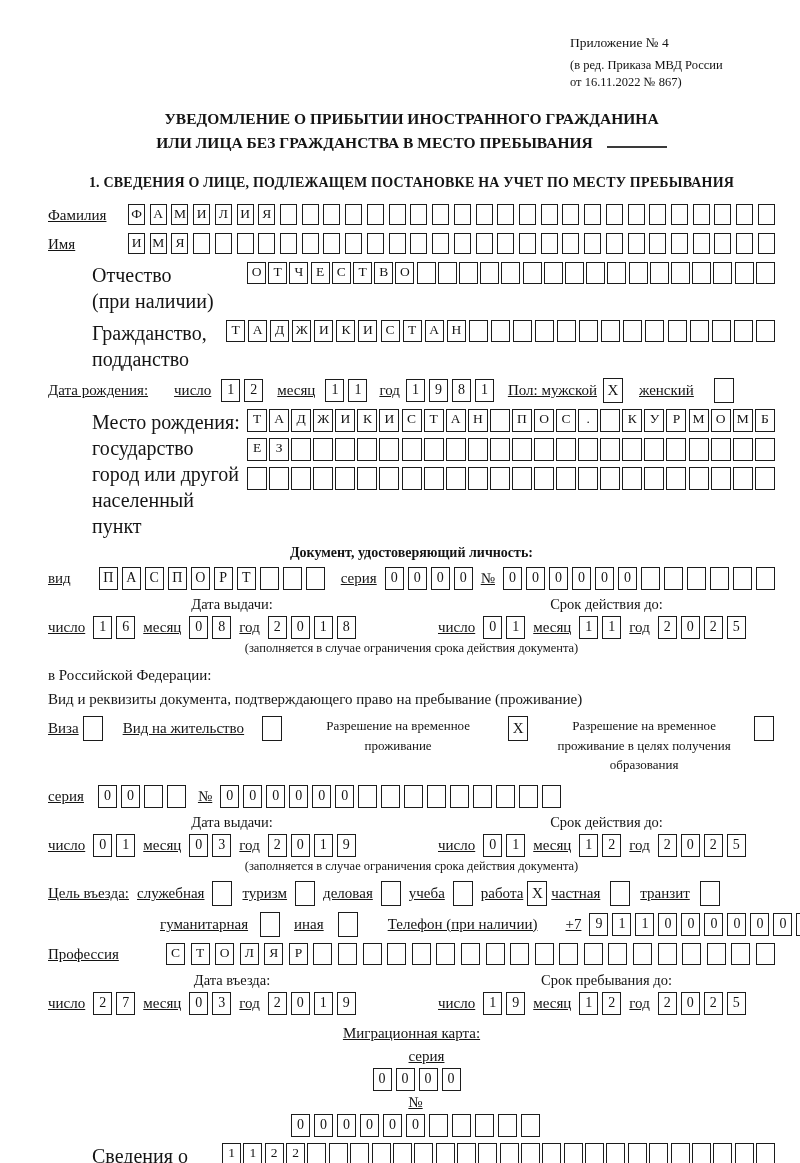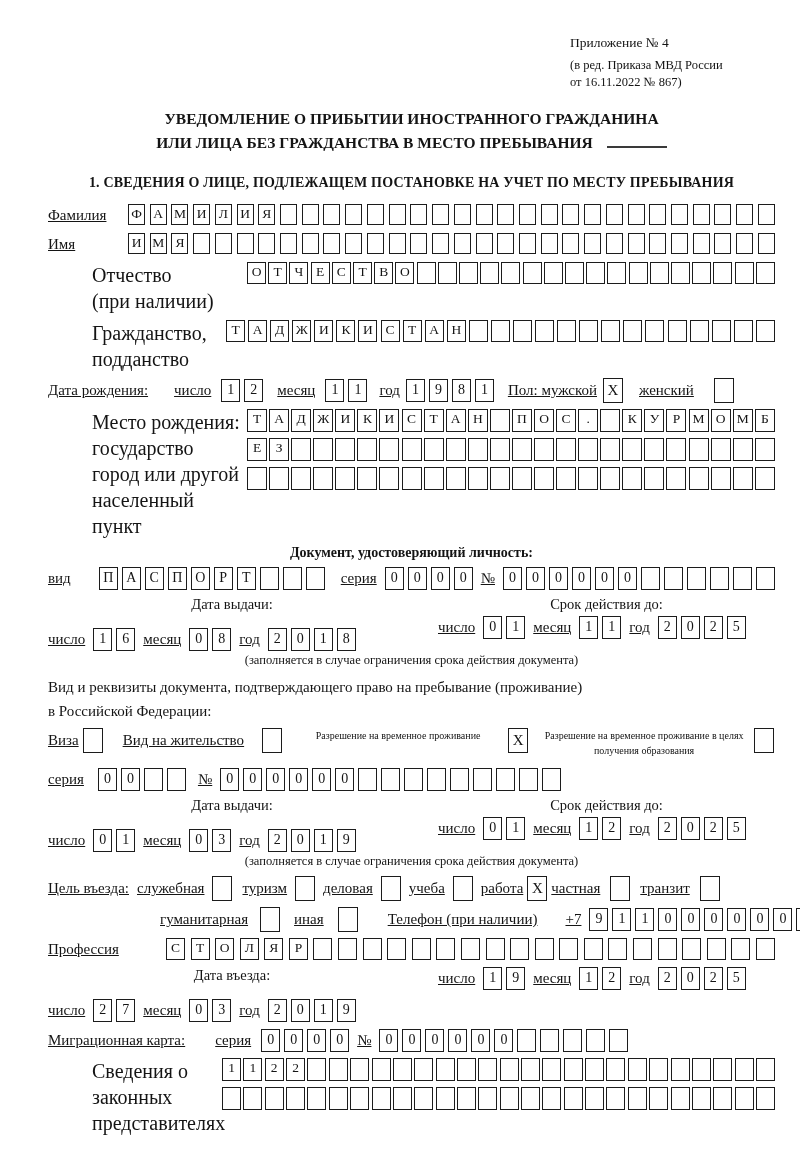--- a/index.html
+++ b/index.html
@@ -36,28 +36,28 @@
   .chkwrap{display:flex;}
   .chk{width:20px;height:25px;font-size:15px;line-height:22px;}
   .mb6{margin-bottom:6px;}
   .ml4{margin-left:4px;}.ml6{margin-left:6px;}.ml8{margin-left:8px;}.ml10{margin-left:10px;}
   .ml12{margin-left:12px;}.ml14{margin-left:14px;}.ml16{margin-left:16px;}.ml18{margin-left:18px;}
   .ml20{margin-left:20px;}.ml26{margin-left:26px;}.ml28{margin-left:28px;}.ml30{margin-left:30px;}
 
   .dochead{text-align:center;font-weight:bold;font-size:14px;margin:2px 0 6px 0;}
   .daterow{display:flex;margin-bottom:2px;}
   .dcol{display:flex;flex-direction:column;}
-  .dcol.left{width:368px;flex:none;gap:12px;}
+  .dcol.left{width:368px;flex:none;}
   .dcol.right{flex:1;padding-left:22px;}
   .dhead{text-align:center;font-size:14.5px;margin-bottom:3px;}
   .dmy{display:flex;align-items:center;gap:8px;}
   .note{text-align:center;font-size:12.5px;margin:1px 0 7px 0;}
   .intro{font-size:15px;line-height:1.6;margin-bottom:5px;}
   .optrow{display:flex;align-items:flex-start;margin-bottom:10px;}
-  .optlbl{width:208px;text-align:center;font-size:10px;line-height:1.5;}
+  .optlbl{width:208px;text-align:center;font-size:13px;line-height:1.5;}
   .optrow .lbl{line-height:25px;}
   .vrow{align-items:center;}
   .indent112{margin-left:112px;}
 </style>
 </head>
 <body>
 
 <div class="page">
 
   <div class="appendix">
@@ -416,22 +416,22 @@
             <span class="cell">0</span>
             <span class="cell">2</span>
             <span class="cell">5</span>
           </span>
       </div>
     </div>
   </div>
   <div class="note">(заполняется в случае ограничения срока действия документа)</div>
 
   <div class="intro">
+    <div>в Российской Федерации:</div>
     <div>Вид и реквизиты документа, подтверждающего право на пребывание (проживание)</div>
-    <div>в Российской Федерации:</div>
   </div>
 
   <div class="optrow">
     <span class="lbl">Виза</span>
     <span class="chkwrap ml4">
         <span class="cell chk"></span>
       </span>
     <span class="lbl ml20">Вид на жительство</span>
     <span class="chkwrap ml18">
         <span class="cell chk"></span>
@@ -627,20 +627,21 @@
         <span class="lbl">год</span>
         <span class="grp">
             <span class="cell">2</span>
             <span class="cell">0</span>
             <span class="cell">1</span>
             <span class="cell">9</span>
           </span>
       </div>
     </div>
     <div class="dcol right">
+      <div class="dhead">Срок пребывания до:</div>
       <div class="dmy">
         <span class="lbl">число</span>
         <span class="grp">
             <span class="cell">1</span>
             <span class="cell">9</span>
           </span>
         <span class="lbl">месяц</span>
         <span class="grp">
             <span class="cell">1</span>
             <span class="cell">2</span>
@@ -649,21 +650,21 @@
         <span class="grp">
             <span class="cell">2</span>
             <span class="cell">0</span>
             <span class="cell">2</span>
             <span class="cell">5</span>
           </span>
       </div>
     </div>
   </div>
 
-  <div class="frow vrow" style="margin-top:7px;">
+  <div class="frow vrow" style="margin-top:7px;flex-direction:column;">
     <span class="lbl">Миграционная карта:</span>
     <span class="lbl ml30">серия</span>
     <span class="grp ml10">
         <span class="cell">0</span>
         <span class="cell">0</span>
         <span class="cell">0</span>
         <span class="cell">0</span>
       </span>
     <span class="lbl ml8">№</span>
     <span class="grp ml8">

